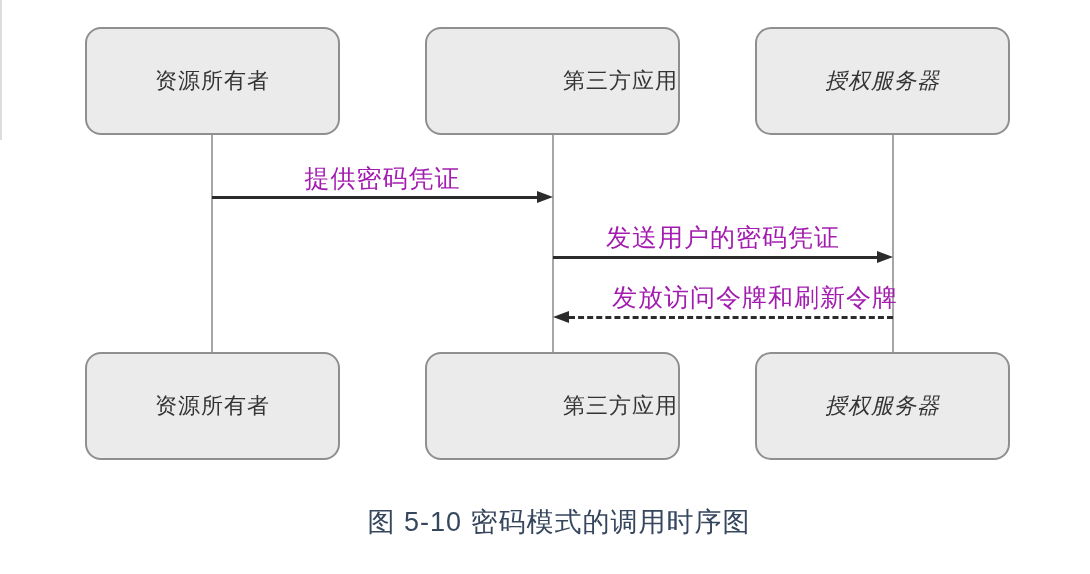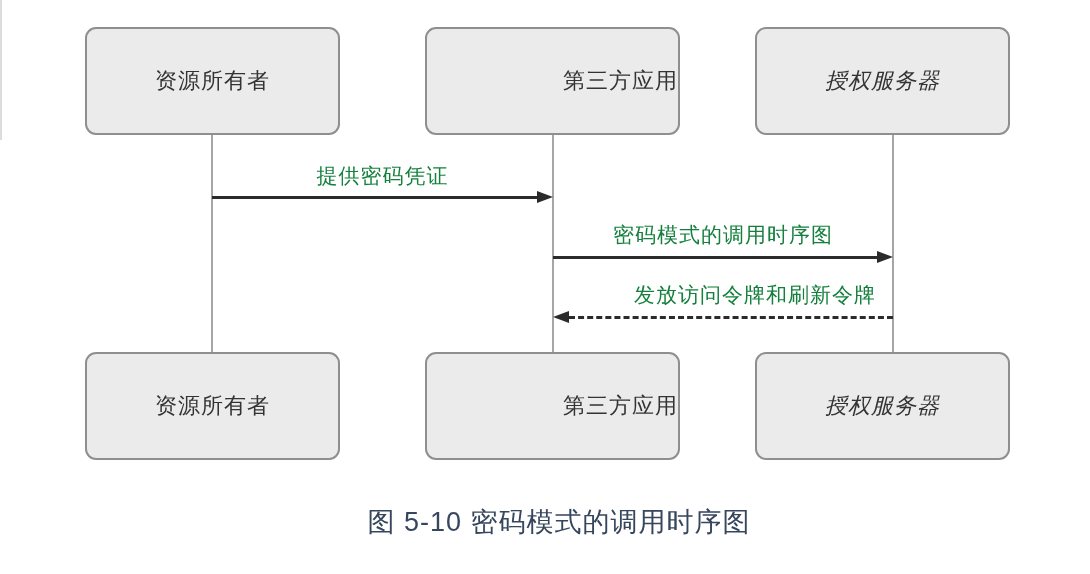--- a/index.html
+++ b/index.html
@@ -22,21 +22,21 @@
     width: 2px;
     height: 140px;
     background: #dcdcdc;
   }
   .actor-box {
     position: absolute;
     width: 255px;
     height: 108px;
     background: #ebebeb;
     border: 2px solid #8f8f8f;
-    border-radius: 11px;
+    border-radius: 16px;
     box-sizing: border-box;
     display: flex;
     align-items: center;
     justify-content: center;
     font-size: 22px;
     color: #333333;
     letter-spacing: 1px;
   }
   .box-top    { top: 27px; }
   .box-bottom { top: 352px; }
@@ -50,22 +50,22 @@
     height: 217px;
     width: 1.5px;
     background: #a6a6a6;
   }
   .ll-1 { left: 211px; }
   .ll-2 { left: 552px; }
   .ll-3 { left: 892px; }
 
   .msg-label {
     position: absolute;
-    font-size: 21px;
-    color: #15803d;
+    font-size: 25px;
+    color: #a21caf;
     text-align: center;
     letter-spacing: 1px;
   }
   .lbl-1 { left: 212px; width: 341px; top: 162px; }
   .lbl-2 { left: 553px; width: 340px; top: 221px; }
   .lbl-3 { left: 553px; width: 340px; top: 281px; margin-left: 32px; }
 
   .arrow-line-solid {
     position: absolute;
     height: 3px;
@@ -130,21 +130,21 @@
   <div class="lifeline ll-2"></div>
   <div class="lifeline ll-3"></div>
 
   <div>
     <div class="msg-label lbl-1">提供密码凭证</div>
     <div class="arrow-line-solid line-1"></div>
     <div class="arrowhead-right head-1"></div>
   </div>
 
   <div>
-    <div class="msg-label lbl-2">密码模式的调用时序图</div>
+    <div class="msg-label lbl-2">发送用户的密码凭证</div>
     <div class="arrow-line-solid line-2"></div>
     <div class="arrowhead-right head-2"></div>
   </div>
 
   <div>
     <div class="msg-label lbl-3">发放访问令牌和刷新令牌</div>
     <div class="arrow-line-dashed line-3"></div>
     <div class="arrowhead-left head-3"></div>
   </div>
 

